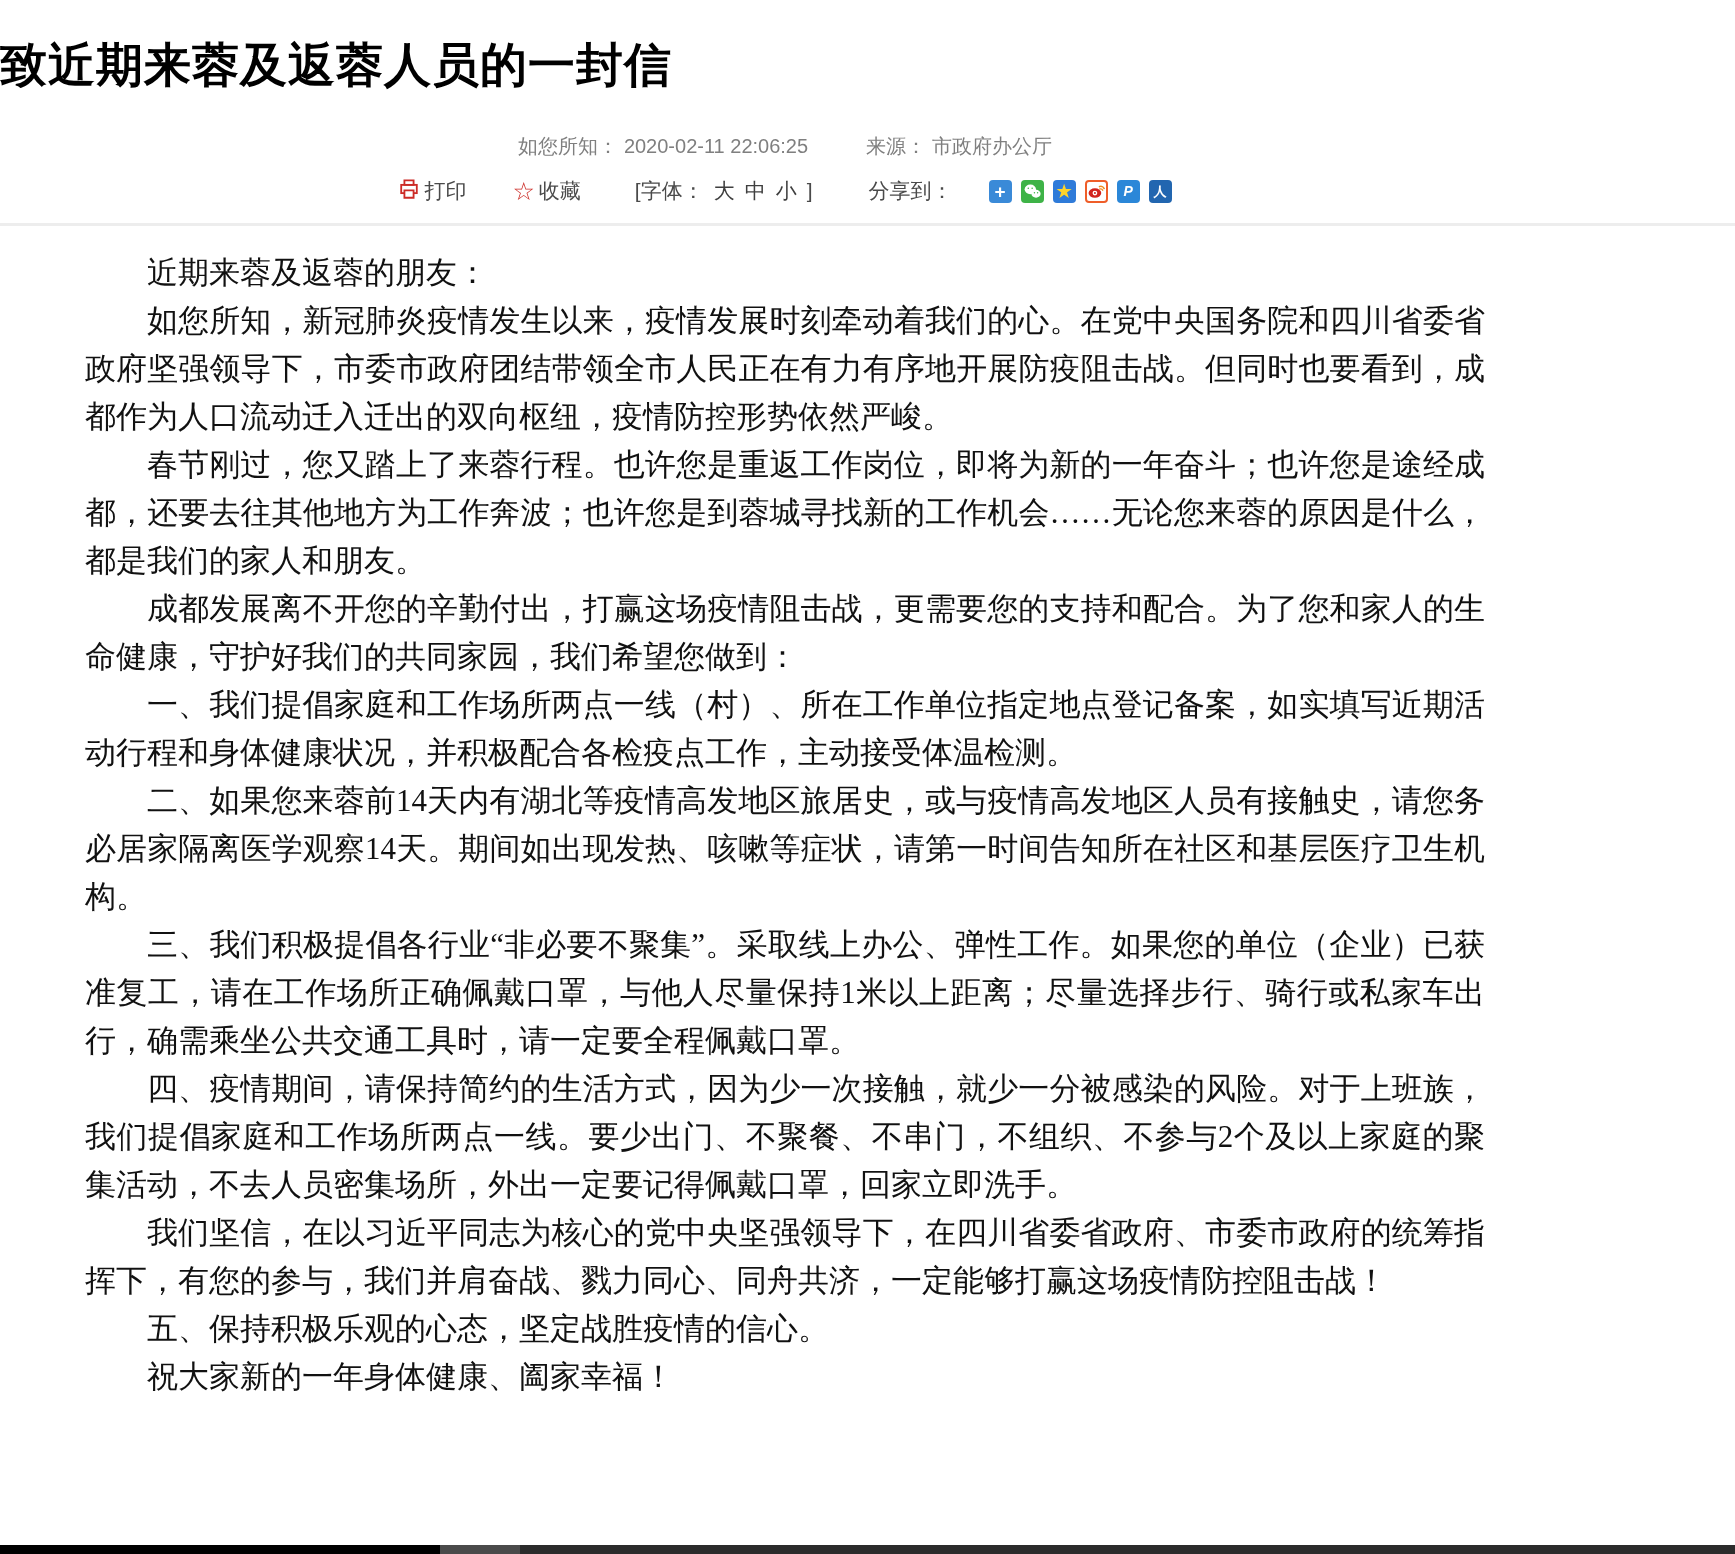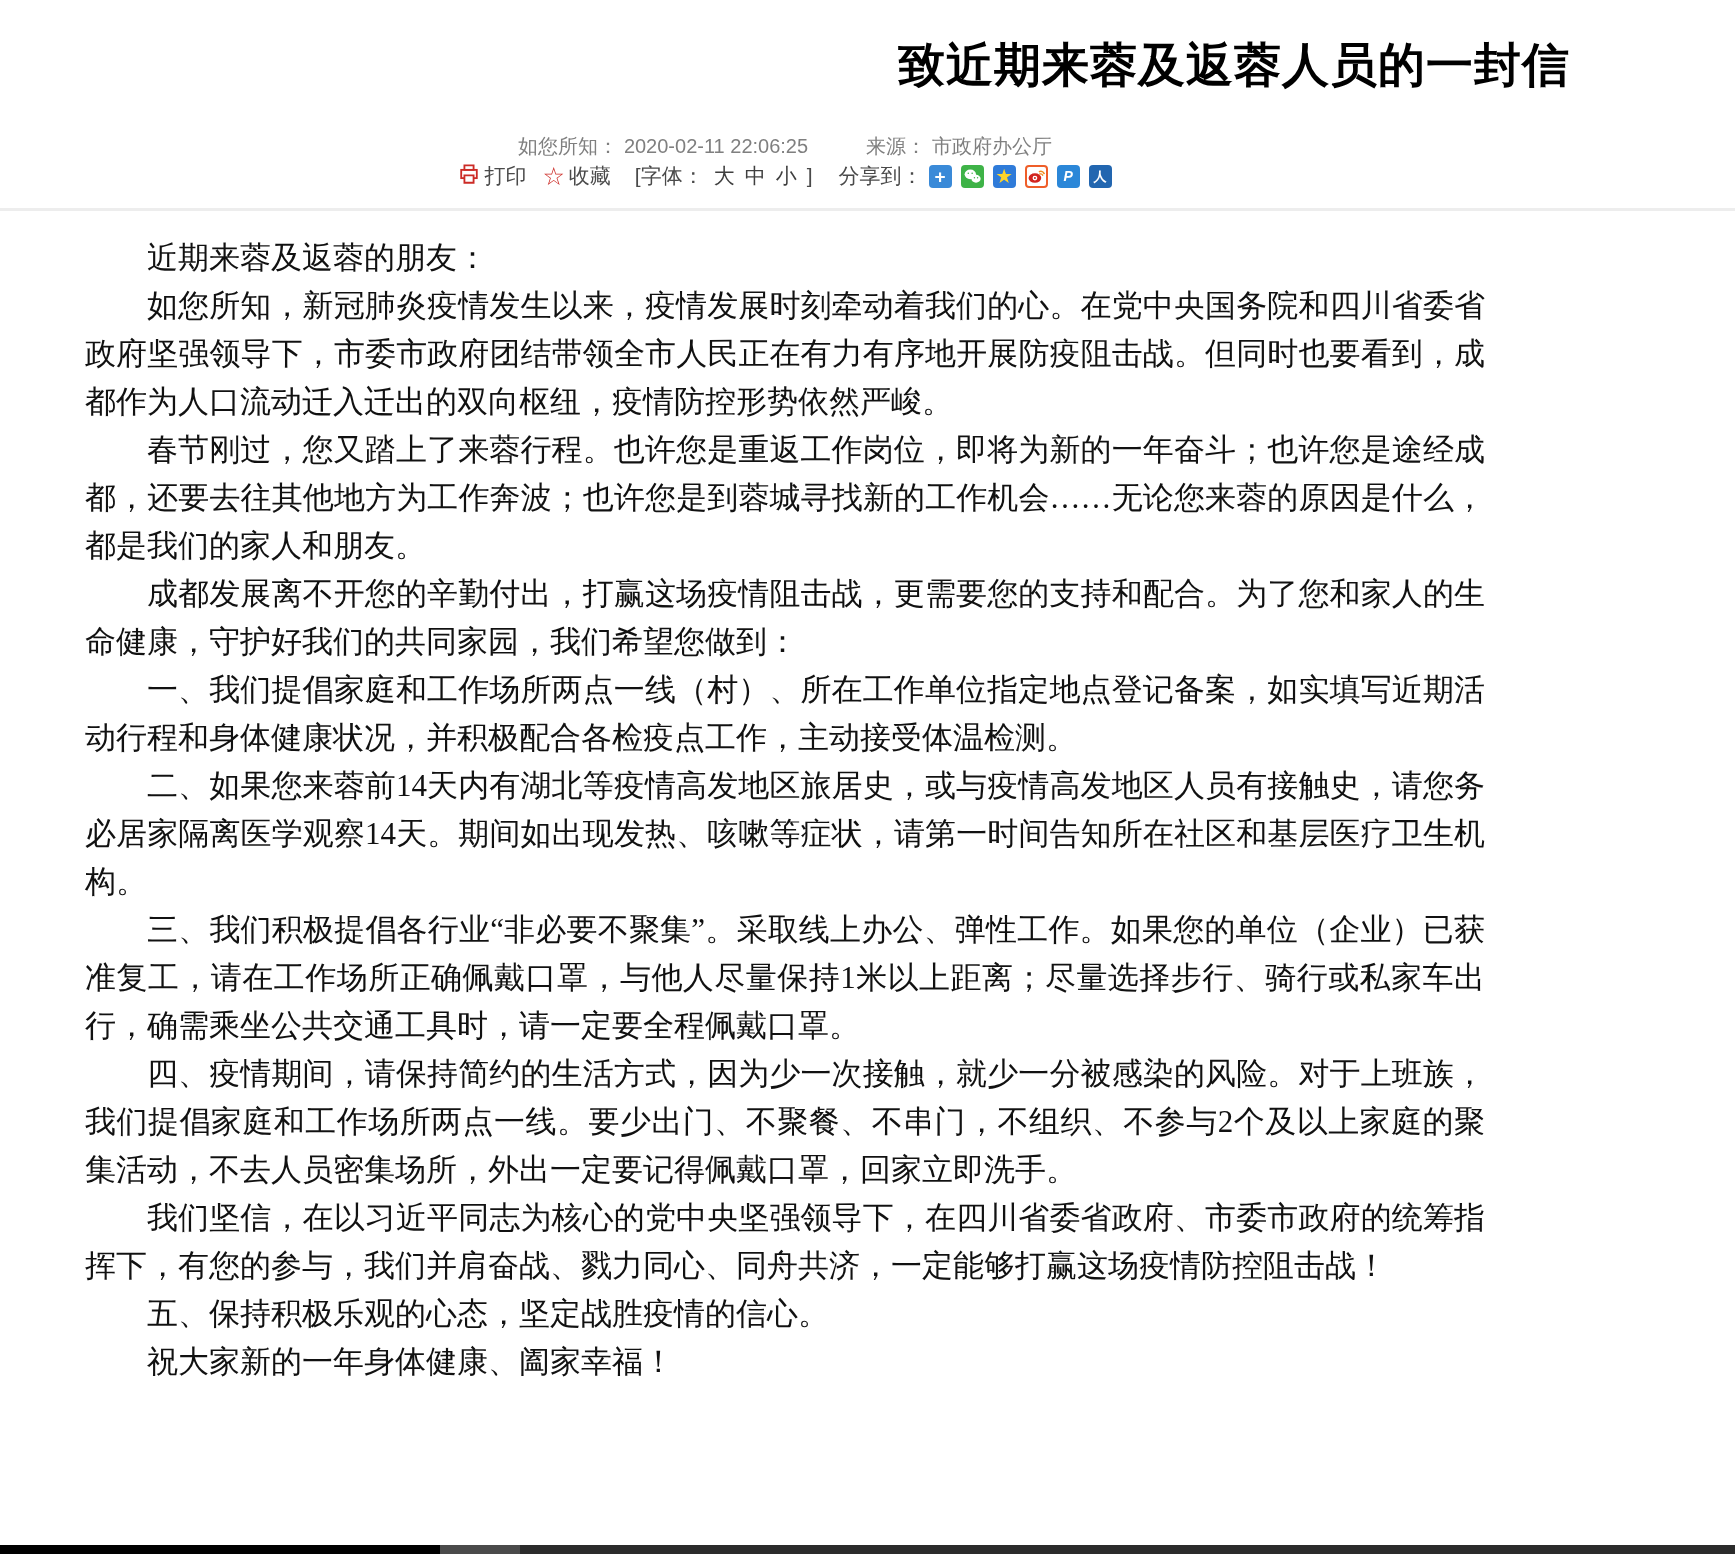--- a/index.html
+++ b/index.html
@@ -9,44 +9,44 @@
     width:1735px; height:1554px;
     background:#ffffff;
     overflow:hidden;
     font-family:"Liberation Sans", sans-serif;
   }
   .content { width:1570px; }
 
   
   .title {
     padding-top:34px;
-    text-align:right;
+    text-align:left;
     font-size:47px;
     font-weight:700;
     color:#000000;
     letter-spacing:1px;
     font-family:"Liberation Sans", sans-serif;
   }
   .meta-row {
     margin-top:36px;
     display:flex;
     justify-content:center;
     align-items:center;
     gap:58px;
     font-size:20px;
     color:#7f7f7f;
   }
   .meta-row .lbl { margin-right:6px; }
 
   .toolbar {
-    margin-top:2px;
+    margin-top:17px;
     display:flex;
     justify-content:center;
     align-items:center;
-    gap:2px;
+    gap:32px;
     font-size:21px;
     color:#4a4a4a;
   }
   .tool {
     display:inline-flex;
     align-items:center;
     gap:4px;
     cursor:pointer;
   }
   .tool + .tool { margin-left:14px; }

